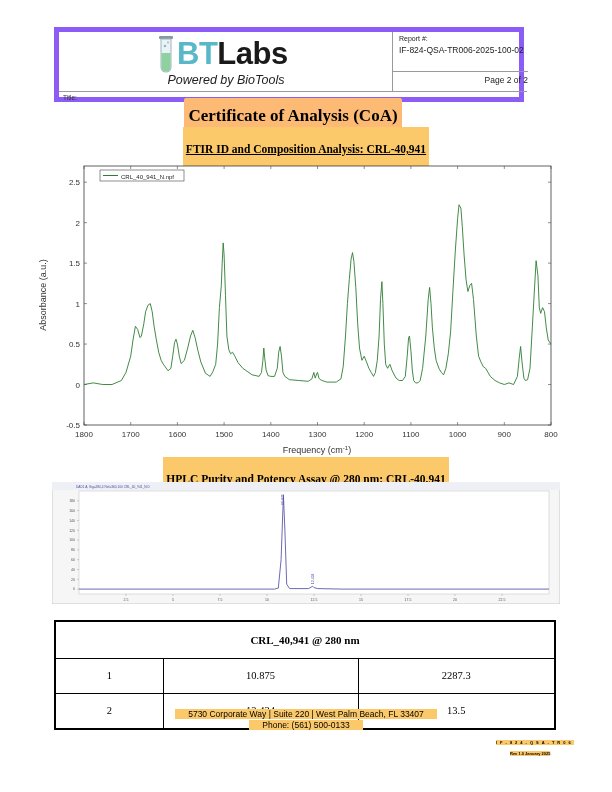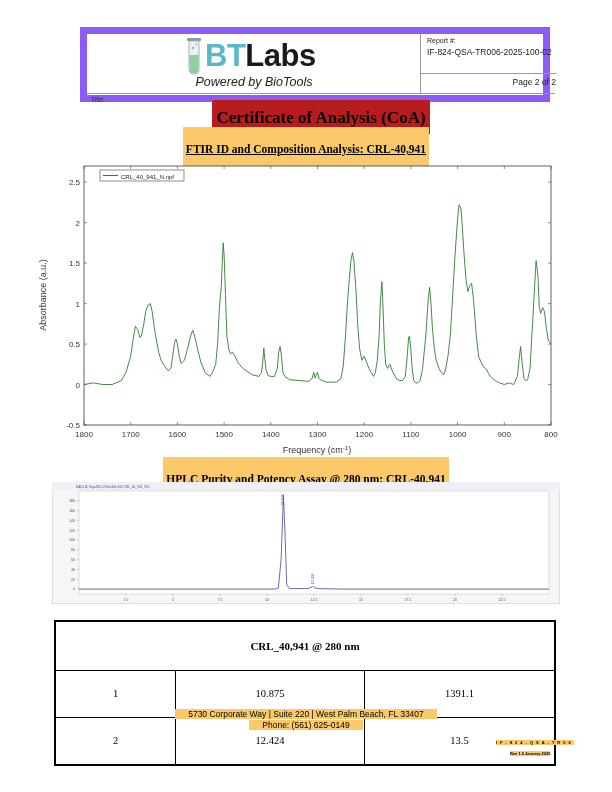--- a/index.html
+++ b/index.html
@@ -1,41 +1,41 @@
 <!DOCTYPE html>
 <html><head>
 <meta charset="utf-8">
 <style>
   html, body { margin:0; padding:0; background:#ffffff; }
   body { width:612px; height:792px; position:relative; overflow:hidden; font-family:"Liberation Sans", sans-serif; color:#000; }
   .abs { position:absolute; }
   
-  .hdr { left:80px; top:27px; width:470px; height:75px; border:7px solid #8b5cf6; box-sizing:border-box; }
+  .hdr { left:54px; top:27px; width:470px; height:75px; border:5px solid #8b5cf6; box-sizing:border-box; }
   .hdr .logo-cell { left:0; top:0; width:334px; height:59px; border-right:1px solid #9a9a9a; box-sizing:border-box; }
   .hdr .rep-cell { left:334px; top:0; width:135px; height:40px; border-bottom:1px solid #9a9a9a; box-sizing:border-box; }
   .hdr .page-cell { left:334px; top:40px; width:135px; height:19px; box-sizing:border-box; }
   .hdr .title-row { left:0; top:59px; width:468px; height:37px; border-top:1px solid #9a9a9a; box-sizing:border-box; }
   .logo-text { left:118px; top:4px; font-family:"Liberation Sans", sans-serif; font-weight:bold; font-size:31px; letter-spacing:-0.5px; line-height:36px; }
   .logo-bt { color:#58b8c9; }
   .logo-labs { color:#1a1a1a; }
   .powered { left:0; width:334px; top:41px; text-align:center; font-size:12.5px; color:#222;font-style:italic; }
   .rep-label { left:6px; top:3px; font-size:7px; color:#222; }
   .rep-num { left:6px; top:13px; width:126px; font-size:8.5px; line-height:10px; color:#222; }
   .page-num { left:0; top:3px; width:135px; text-align:right; font-size:8.5px; color:#222; }
   .title-label { left:4px; top:2px; font-size:6.5px; color:#333; }
   .title-main { left:0; top:14px; width:468px; text-align:center; }
-  .title-main span { background:#b91c1c; font-family:"Liberation Serif", serif; font-weight:bold; font-size:17px; padding:8px 4px; border-radius:2px; }
+  .title-main span { background:#fdba74; font-family:"Liberation Serif", serif; font-weight:bold; font-size:17px; padding:8px 4px; border-radius:2px; }
 
   .sec-title { width:612px; text-align:center; left:0; }
   .sec-title span { background:#fbc96a; font-family:"Liberation Serif", serif; font-weight:bold; font-size:11.5px; text-decoration:underline; padding:16px 3px; }
 
   svg text { font-family:"Liberation Sans", sans-serif; }
 
   table.res { border-collapse:collapse; width:502px; font-family:"Liberation Serif", serif; font-size:10.5px; }
-  table.res td { border:1px solid #000; text-align:center; height:12px; padding:17px; line-height:12px; }
+  table.res td { border:1px solid #000; text-align:center; height:12px; padding:11px; line-height:12px; }
   table.res .head td { font-weight:bold; font-size:11px; height:14px; }
   table.res { border:2px solid #000; }
 
   .footer { left:0; width:612px; top:709px; text-align:center; font-size:8.5px; line-height:10.5px; }
   .footer span { background:#fbc96a; padding:0 13px; }
   .docid { left:496px; top:740px; font-size:4px; letter-spacing:3px; font-weight:bold; }
   .docid span, .rev span { background:#fbc96a; }
   .rev { left:510px; top:751px; font-size:4px; font-weight:bold; }
 </style>
 </head>
@@ -194,29 +194,29 @@
 
 <div class="abs" style="left:54px;top:620px;">
   <table class="res">
     <tbody>
         <tr class="head">
       <td colspan="3">CRL_40,941 @ 280 nm</td>
     </tr>
     <tr>
       <td>1</td>
       <td>10.875</td>
-      <td>1391.1</td>
+      <td>2287.3</td>
     </tr>
     <tr>
       <td>2</td>
       <td>12.424</td>
       <td>13.5</td>
     </tr>
   </tbody>
     </table>
 </div>
 
 <div class="abs footer">
   <div><span>5730 Corporate Way | Suite 220 | West Palm Beach, FL 33407</span></div>
-  <div><span>Phone: (561) 625-0149</span></div>
+  <div><span>Phone: (561) 500-0133</span></div>
 </div>
 <div class="abs docid"><span>IF-824-QSA-TR06</span></div>
 <div class="abs rev"><span>Rev 1.0 January 2025</span></div>
 
 </body></html>

